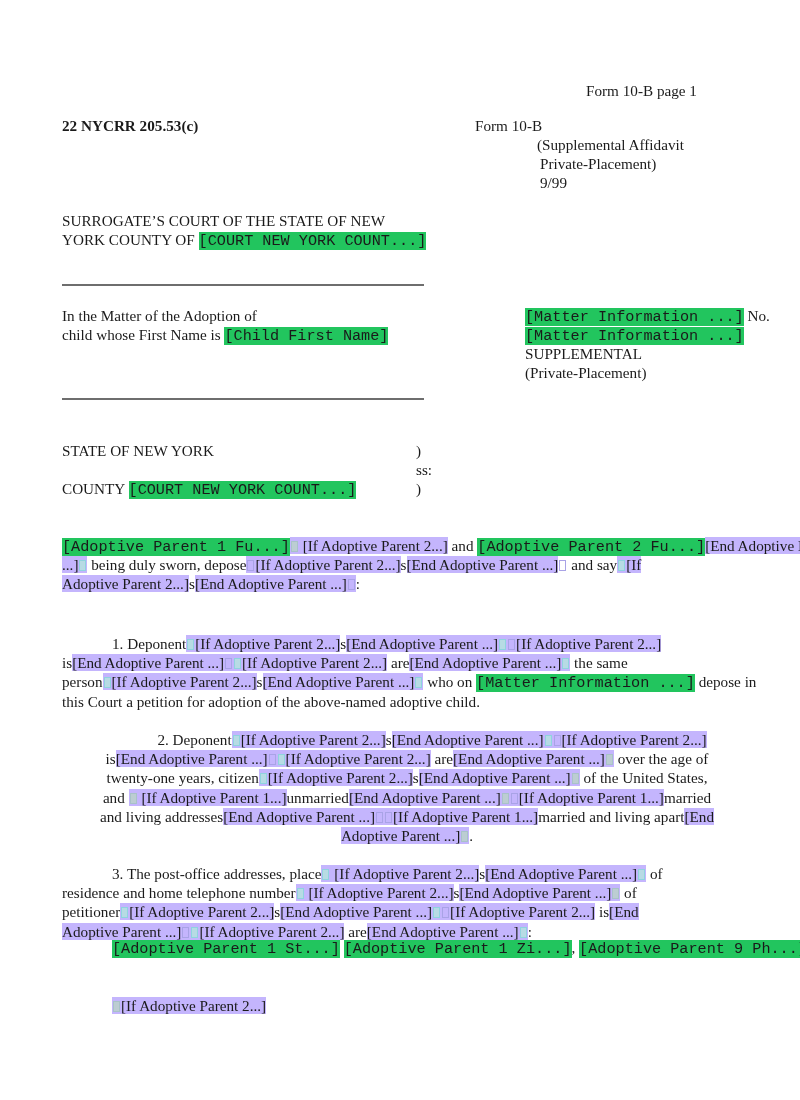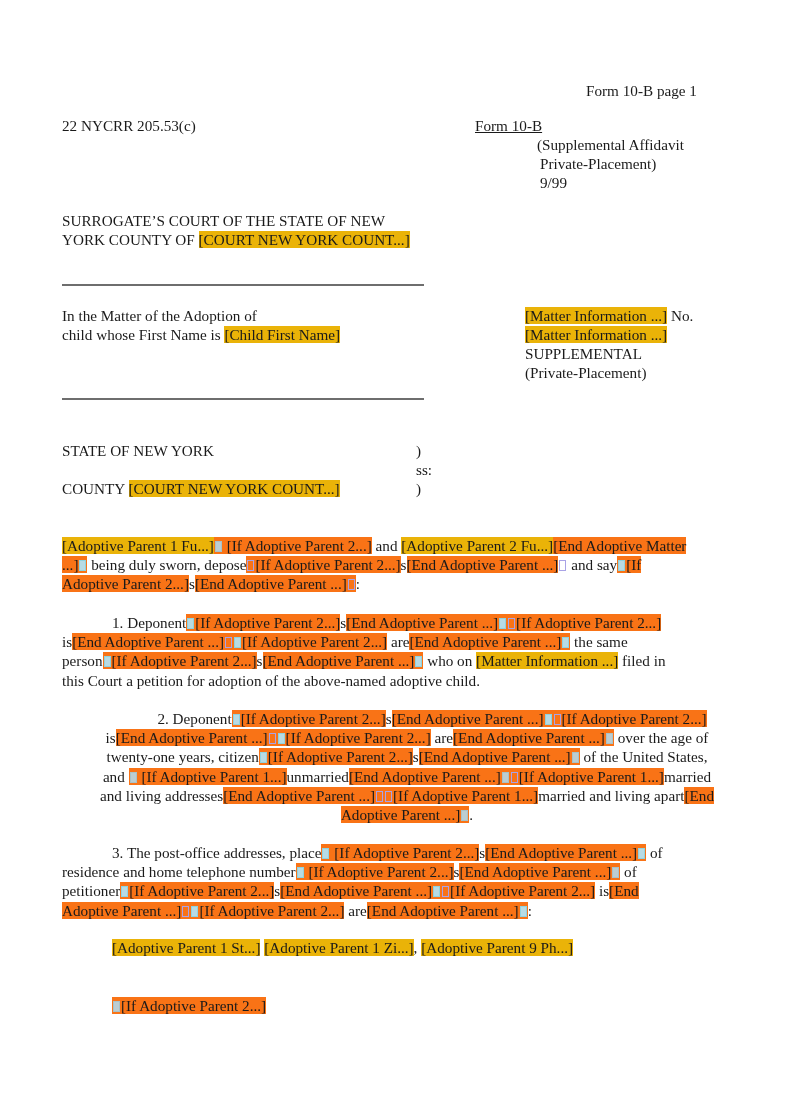--- a/index.html
+++ b/index.html
@@ -2,40 +2,40 @@
 <html><head>
 <meta charset="utf-8">
 <style>
   html, body { margin: 0; padding: 0; background: #ffffff; }
   body {
     width: 800px; height: 1100px; position: relative; overflow: hidden;
     font-family: "Liberation Serif", "DejaVu Serif", serif;
     font-size: 15.2px; color: #1a1a1a;
   }
   .abs { position: absolute; white-space: nowrap; line-height: 19px; }
-  .hl-y { background: #eab308; }
-  .hl-g { background: #f97316; }
+  .hl-y { background: #22c55e; font-family: Liberation Mono, monospace; }
+  .hl-g { background: #c4b5fd; }
   .mk {
     display: inline-block; width: 7px; height: 11px; margin: 0 1px;
     vertical-align: -1px; box-sizing: border-box;
   }
   .mk.c { border: 1px solid #8fd3df; background: #b7dbe4; }
   .mk.p { border: 1px solid #a9a3e6; background: transparent; }
   .mk.g { border: 1px solid #a8c2c8; background: #bccdd2; }
   .rule { position: absolute; height: 2px; background: #6e6e6e; }
   .para { position: absolute; left: 62px; width: 690px; line-height: 19.2px; white-space: normal; }
   .line { display: block; white-space: nowrap; height: 19.2px; }
-  .indent { padding-left: 50px; }
+  .indent { padding-left: 50px; margin-top: 21px; }
 </style>
 </head>
 <body>
 
 <div class="abs" style="left:586px; top:81px;">Form 10-B page 1</div>
-<div class="abs" style="left:62px; top:116px;">22 NYCRR 205.53(c)</div>
-<div class="abs" style="left:475px; top:116px;text-decoration:underline;">Form 10-B</div>
+<div class="abs" style="left:62px; top:116px;font-weight:bold;">22 NYCRR 205.53(c)</div>
+<div class="abs" style="left:475px; top:116px;">Form 10-B</div>
 <div class="abs" style="left:537px; top:135px;">(Supplemental Affidavit</div>
 <div class="abs" style="left:540px; top:154px;">Private-Placement)</div>
 <div class="abs" style="left:540px; top:173px;">9/99</div>
 
 <div class="abs" style="left:62px; top:211px;text-align:center;">SURROGATE’S COURT OF THE STATE OF NEW</div>
 <div class="abs" style="left:62px; top:230px;">
   <span>YORK COUNTY OF </span><span class="hl-y">[COURT NEW YORK COUNT...]</span>
 </div>
 <div class="rule" style="left:62px; top:284px; width:362px;"></div>
 
@@ -63,21 +63,21 @@
 
 <div class="para" style="top:536px;">
   <span class="line"><span class="hl-y">[Adoptive Parent 1 Fu...]</span><span class="hl-g"><span class="mk g"></span> <span>[If Adoptive Parent 2...]</span></span><span> and </span><span class="hl-y">[Adoptive Parent 2 Fu...]</span><span class="hl-g">[End Adoptive Matter</span></span>
   <span class="line"><span class="hl-g">...]</span><span class="hl-g"><span class="mk c"></span></span><span> being duly sworn, depose</span><span class="hl-g"><span class="mk p"></span><span>[If Adoptive Parent 2...]</span></span><span>s</span><span class="hl-g">[End Adoptive Parent ...]</span><span class="mk p"></span><span> and say</span><span class="hl-g"><span class="mk c"></span><span>[If</span></span></span>
   <span class="line"><span class="hl-g">Adoptive Parent 2...]</span><span>s</span><span class="hl-g">[End Adoptive Parent ...]</span><span class="hl-g"><span class="mk p"></span></span><span>:</span></span>
 </div>
 
 <div class="para" style="top:613px;">
   <span class="line indent"><span>1.  Deponent</span><span class="hl-g"><span class="mk c"></span><span>[If Adoptive Parent 2...]</span></span><span>s</span><span class="hl-g"><span>[End Adoptive Parent ...]</span><span class="mk c"></span><span class="mk p"></span><span>[If Adoptive Parent 2...]</span></span></span>
   <span class="line"><span>is</span><span class="hl-g"><span>[End Adoptive Parent ...]</span><span class="mk p"></span><span class="mk c"></span><span>[If Adoptive Parent 2...]</span></span><span> are</span><span class="hl-g"><span>[End Adoptive Parent ...]</span><span class="mk c"></span></span><span> the same</span></span>
-  <span class="line"><span>person</span><span class="hl-g"><span class="mk c"></span><span>[If Adoptive Parent 2...]</span></span><span>s</span><span class="hl-g"><span>[End Adoptive Parent ...]</span><span class="mk c"></span></span><span> who on </span><span class="hl-y">[Matter Information  ...]</span><span> filed in</span></span>
+  <span class="line"><span>person</span><span class="hl-g"><span class="mk c"></span><span>[If Adoptive Parent 2...]</span></span><span>s</span><span class="hl-g"><span>[End Adoptive Parent ...]</span><span class="mk c"></span></span><span> who on </span><span class="hl-y">[Matter Information  ...]</span><span> depose in</span></span>
   <span class="line">this Court a petition for adoption of the above-named adoptive child.</span>
 </div>
 
 <div class="para" style="top:709px;text-align:center;">
   <span class="line indent"><span>2.  Deponent</span><span class="hl-g"><span class="mk c"></span><span>[If Adoptive Parent 2...]</span></span><span>s</span><span class="hl-g"><span>[End Adoptive Parent ...]</span><span class="mk c"></span><span class="mk p"></span><span>[If Adoptive Parent 2...]</span></span></span>
   <span class="line"><span>is</span><span class="hl-g"><span>[End Adoptive Parent ...]</span><span class="mk p"></span><span class="mk c"></span><span>[If Adoptive Parent 2...]</span></span><span> are</span><span class="hl-g"><span>[End Adoptive Parent ...]</span><span class="mk g"></span></span><span> over the age of</span></span>
   <span class="line"><span>twenty-one years, citizen</span><span class="hl-g"><span class="mk c"></span><span>[If Adoptive Parent 2...]</span></span><span>s</span><span class="hl-g"><span>[End Adoptive Parent ...]</span><span class="mk g"></span></span><span> of the United States,</span></span>
   <span class="line"><span>and </span><span class="hl-g"><span class="mk g"></span> <span>[If Adoptive Parent 1...]</span></span><span>unmarried</span><span class="hl-g"><span>[End Adoptive Parent ...]</span><span class="mk g"></span><span class="mk p"></span><span>[If Adoptive Parent 1...]</span></span><span>married</span></span>
   <span class="line"><span>and living addresses</span><span class="hl-g"><span>[End Adoptive Parent ...]</span><span class="mk p"></span><span class="mk p"></span><span>[If Adoptive Parent 1...]</span></span><span>married and living apart</span><span class="hl-g">[End</span></span>
   <span class="line"><span class="hl-g"><span>Adoptive Parent ...]</span><span class="mk g"></span></span><span>.</span></span>

